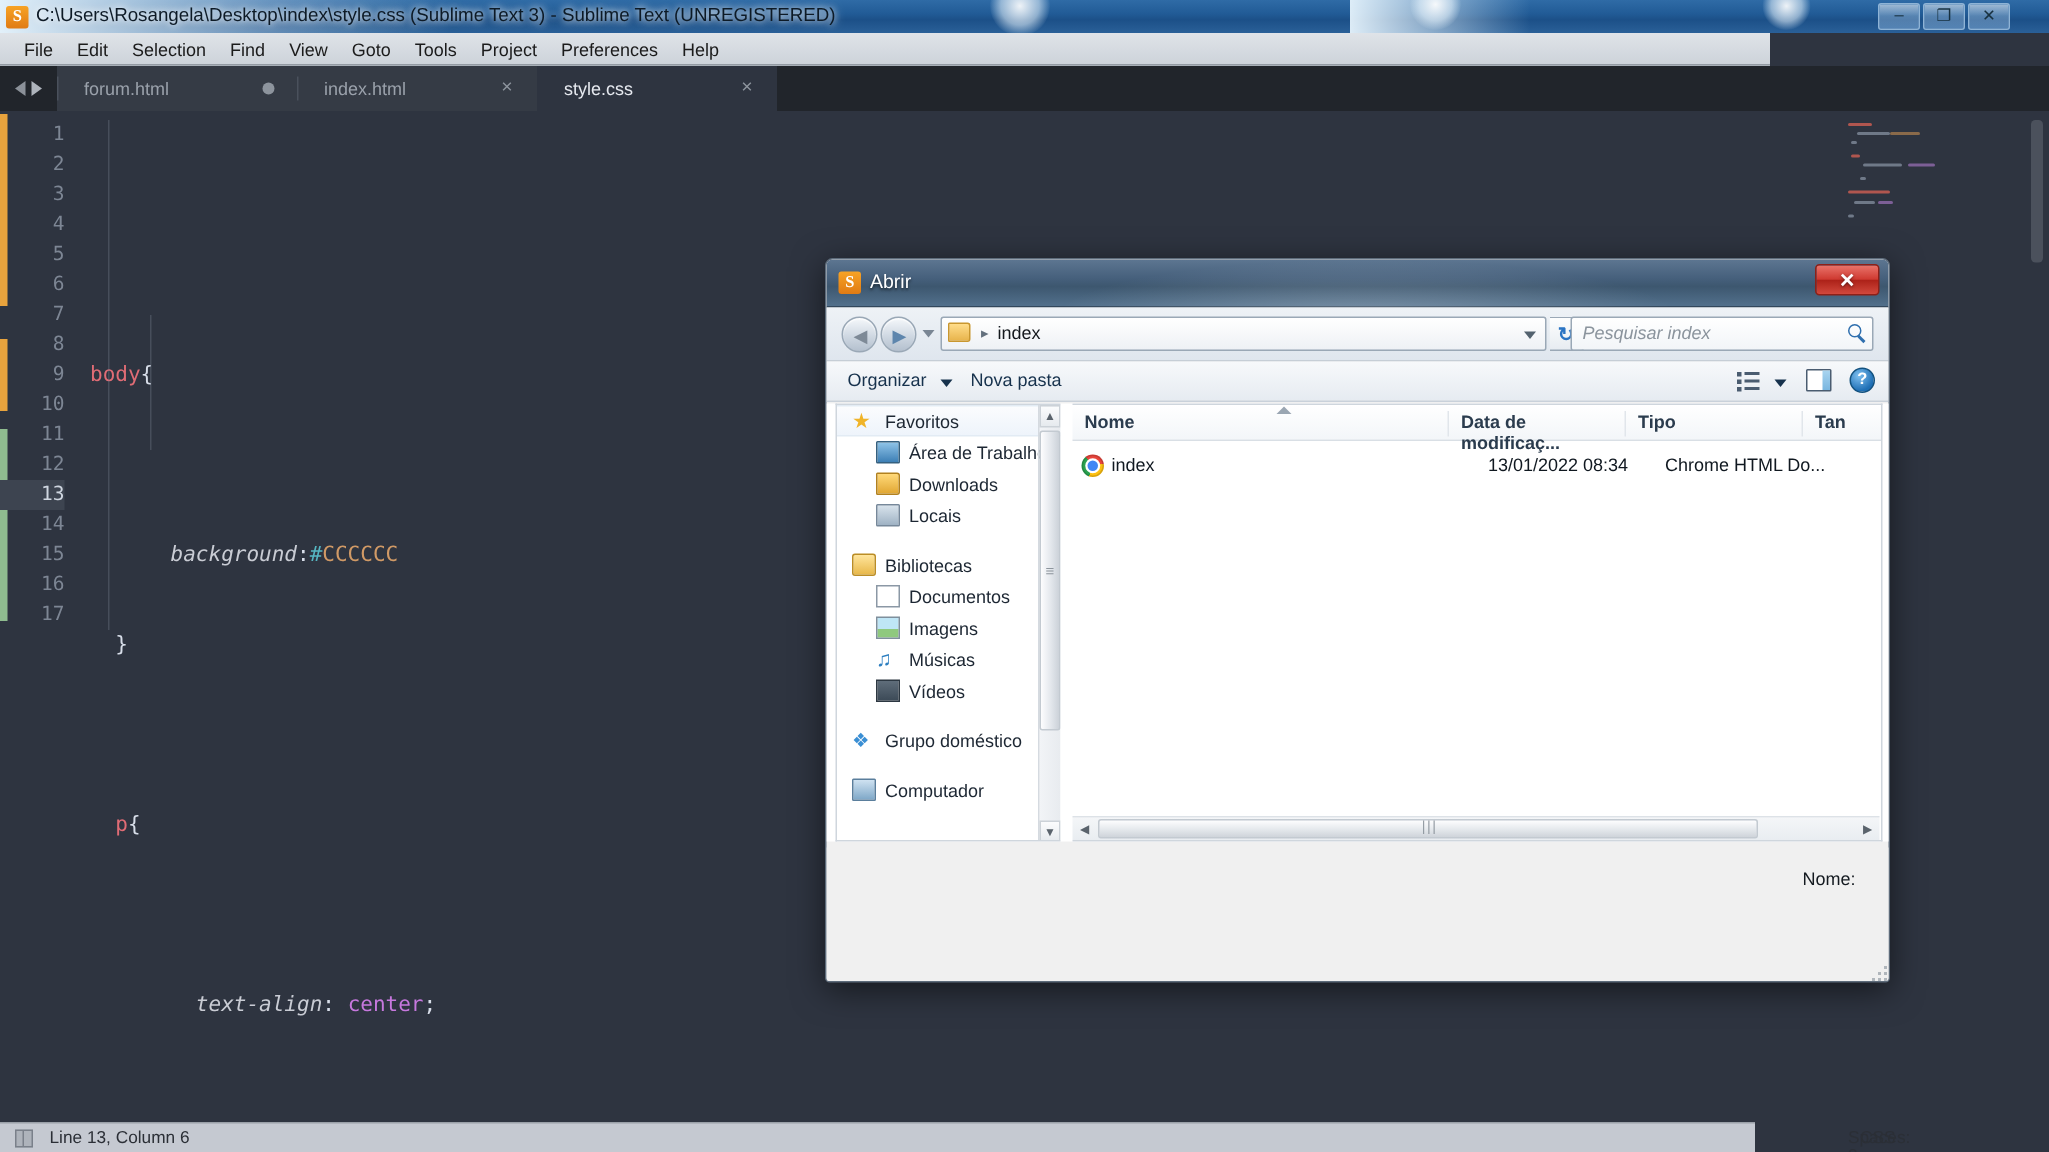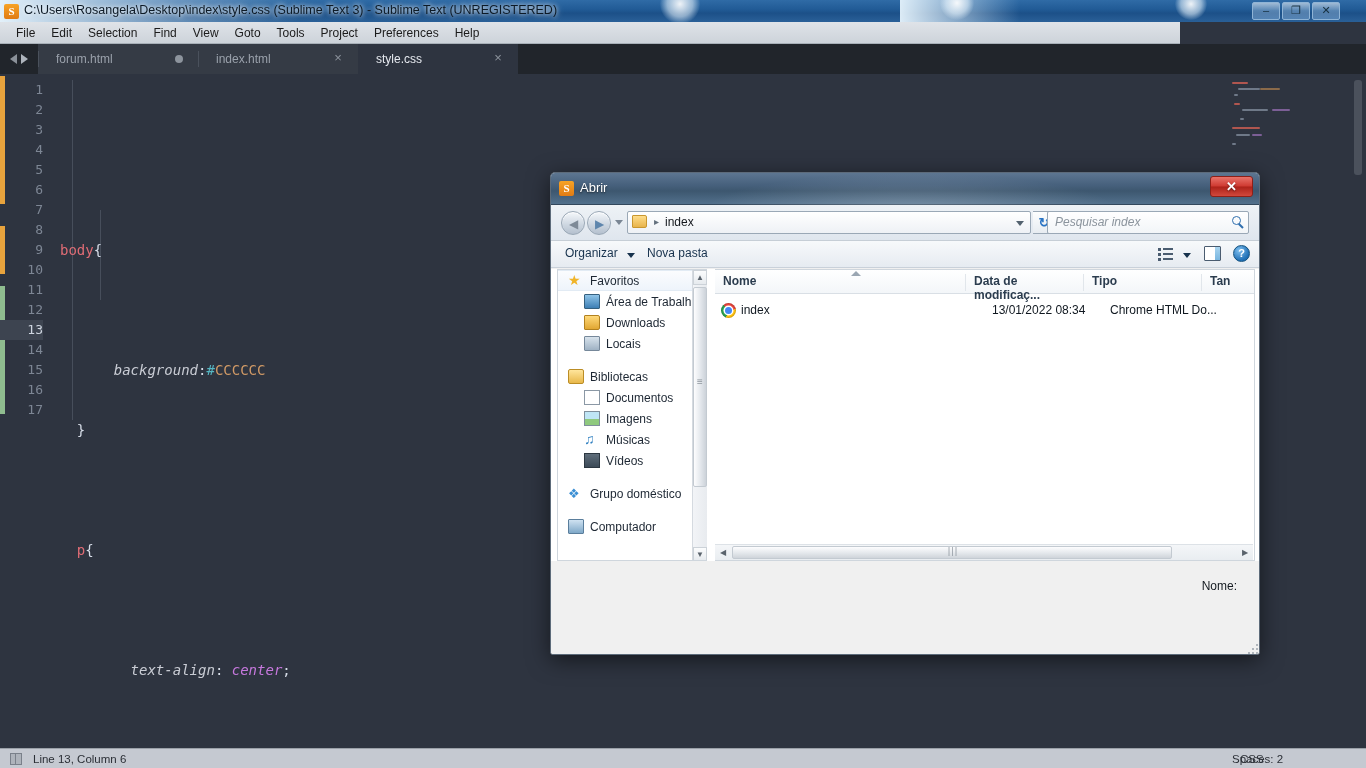--- a/index.html
+++ b/index.html
@@ -119,36 +119,36 @@
   #linenos .ln.cur { color: #cfd6e0; background:#3d4450; }
   #code {
     position: absolute; left: 60px; top: 6px; right: 150px;
     font-family: "DejaVu Sans Mono", monospace; font-size: 14px;
     line-height: 20px; color: #d8dee9; white-space: pre;
   }
   #code .ln { height: 20px; }
   .tk-sel  { color: #e06c75; }
   .tk-punc { color: #d8dee9; }
   .tk-prop { color: #c9ccd4; font-style: italic; margin-left: 20px; }
-  .tk-val  { color: #c678dd; font-style: italic; }
+  .tk-val  { color: #c678dd; }
   .tk-num  { color: #d19a66; }
   .tk-hash { color: #56b6c2; }
   .indent-guide {
     position:absolute; top:0; bottom:0; width:1px;
     background: rgba(130,140,155,.30);
   }
 
   
   #minimap { position:absolute; right:0; top:0; width:150px; height:674px; background:#2e3440; }
   #minimap .mrow { position:absolute; height:2px; border-radius:1px; }
   #mm-scroll { position:absolute; right:4px; top:6px; width:8px; height:95px; background:#4b515c; border-radius:3px; }
 
   
   #statusbar {
-    position: absolute; left: 0; top: 748px; width: 1366px; height: 20px;
+    position: absolute; left: 0; top: 748px; width: 1170px; height: 20px;
     background: #c5c9d1; border-top: 1px solid #9aa0a8;
     font-size: 11.5px; color: #2b2f36;
   }
   #sb-icon {
     position:absolute; left:10px; top:4px; width:12px; height:12px;
     border:1px solid #7a808a; background:#aeb3bb;
   }
   #sb-icon::after { content:''; position:absolute; left:4px; top:0; width:1px; height:10px; background:#7a808a; }
   #sb-pos    { position: absolute; left: 33px; top: 4px; }
   #sb-spaces { position: absolute; left: 1232px; top: 4px; }

